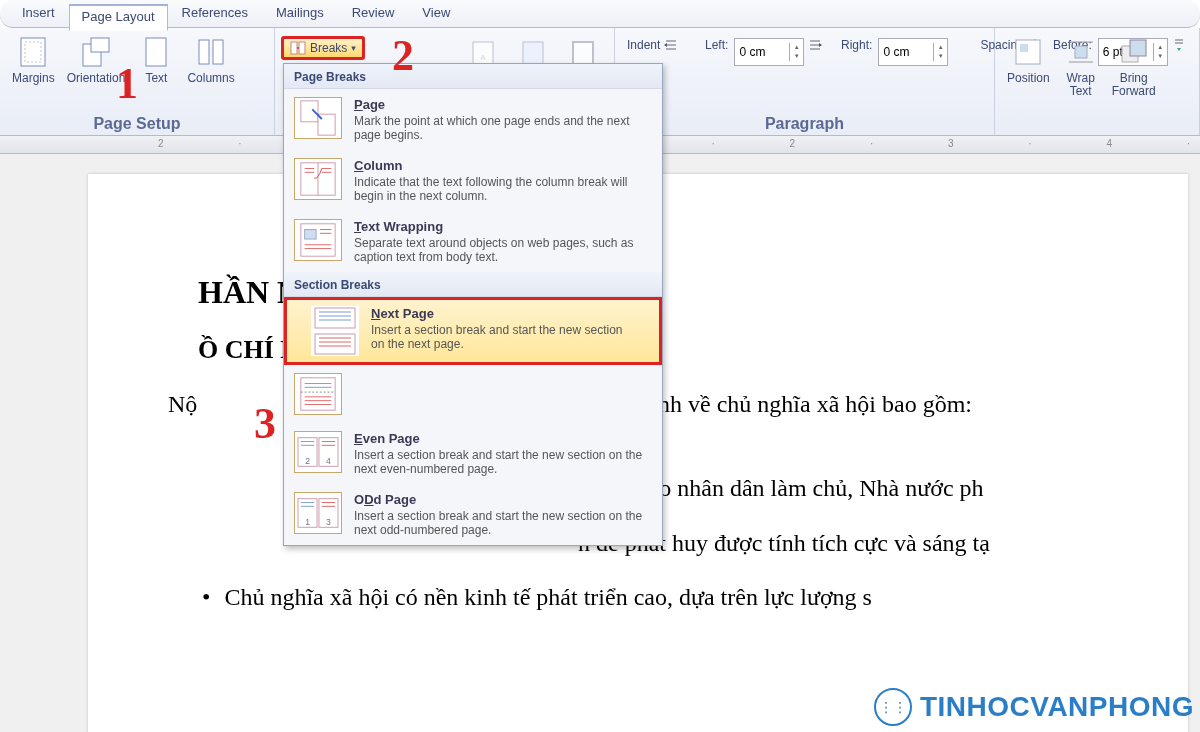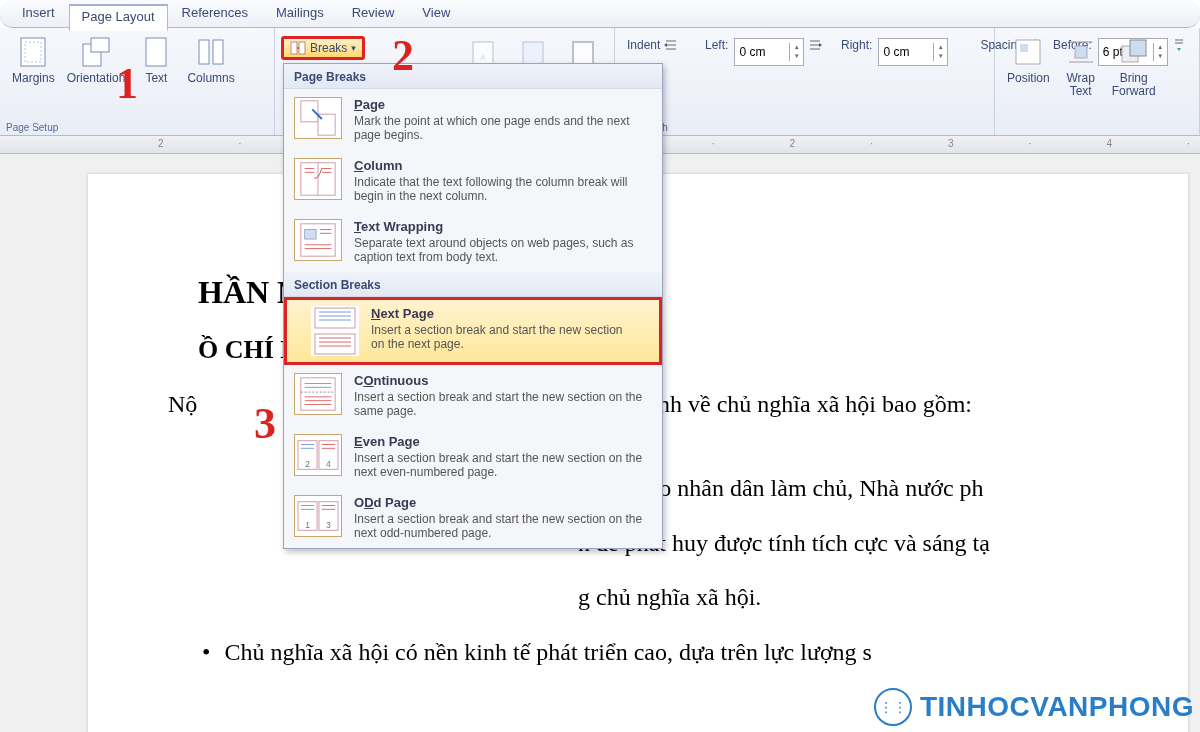--- a/index.html
+++ b/index.html
@@ -5,21 +5,21 @@
 * { box-sizing: border-box; margin: 0; padding: 0; }
 body { font-family: "Segoe UI", Tahoma, sans-serif; font-size: 13px; background: #fff; overflow: hidden; width: 1200px; height: 732px; position: relative; }
 
 .ribbon-tabs { display: flex; background: linear-gradient(#fafbfd, #eef0f7); border-bottom: 1px solid #b5b9cc; height: 28px; padding-left: 8px; border-radius: 13px; }
 .ribbon-tab { padding: 5px 14px 4px; color: #3b4a75; cursor: pointer; font-size: 13px; }
 .ribbon-tab.active { background: #fff; border: 1px solid #b5b9cc; border-bottom: 1px solid #fff; border-top: 2px solid #a6b0d8; position: relative; top: 4px; }
 
 .ribbon-body { display: flex; background: linear-gradient(#f6f8fc, #e9edf6); height: 108px; border-bottom: 1px solid #b5b9cc; }
 .ribbon-group { border-right: 1px solid #ccd1e1; display: flex; flex-direction: column; padding: 4px 6px 2px; }
 .group-content { display: flex; flex: 1; align-items: flex-start; }
-.group-label { color: #5a6a95; font-size: 10px; padding: 2px 0 0; }
+.group-label { text-align: center; color: #5a6a95; font-size: 16px; padding: 2px 0 0; font-weight: bold; }
 .big-btn { display: flex; flex-direction: column; align-items: center; padding: 4px 6px; min-width: 50px; cursor: pointer; }
 .big-btn .icon { width: 32px; height: 32px; margin-bottom: 4px; }
 .big-btn .lbl { color: #3b4a75; font-size: 12px; line-height: 13px; text-align: center; }
 
 .indent-group, .spacing-group { display: flex; padding: 4px 6px; gap: 4px; }
 .field-row { display: flex; align-items: flex-start; gap: 6px; font-size: 12px; color: #3b4a75; }
 .field-row .flbl { width: 44px; text-align: right; }
 .field-row .spinner { display: flex; align-items: center; background: #fff; border: 1px solid #aab; height: 28px; }
 .field-row .spinner input { border: none; width: 54px; padding: 0 4px; font-size: 12px; outline: none; }
 .spin-btns { display: flex; flex-direction: column; width: 14px; }
@@ -245,21 +245,20 @@
     <div class="doc-h1">HẦN NỘI DUNG</div>
     <div class="doc-h2">Ồ CHÍ MINH VỀ CHỦ NGHĨA XÃ HỘI</div>
     <div class="doc-p" style="margin-left:-30px">
       <span>Nộ</span>
       <span style="display:inline-block;width:380px"></span>
       <span>Chí Minh về chủ nghĩa xã hội bao gồm:</span>
     </div>
     <div style="height:30px"></div>
     <div class="doc-p" style="padding-left:380px">chế độ do nhân dân làm chủ, Nhà nước ph</div>
     <div class="doc-p" style="padding-left:380px">n để phát huy được tính tích cực và sáng tạ</div>
-    <div class="doc-p" style="padding-left:380px">g chủ nghĩa xã hội.</div>
     <div class="doc-p bullet">
         <span>Chủ nghĩa xã hội có nền kinh tế phát triển cao, dựa trên lực lượng s</span>
       </div>
   </div>
 </div>
 
 <div class="dropdown">
   <div class="dd-header">Page Breaks</div>
   <div class="dd-item">
     <div class="dd-icon"><svg viewBox="0 0 48 42">
@@ -308,24 +307,20 @@
         <div class="dd-desc">Insert a section break and start the new section on the next page.</div>
       </div>
   </div>
   <div class="dd-item">
     <div class="dd-icon"><svg viewBox="0 0 48 42">
           <rect x="6" y="4" width="36" height="34" fill="#fff" stroke="#c9a"></rect>
           <path d="M10 10 H38 M10 14 H38" stroke="#7a9cd4"></path>
           <path d="M10 24 H38 M10 28 H38 M10 32 H38" stroke="#d66"></path>
           <line x1="6" y1="19" x2="42" y2="19" stroke="#888" stroke-dasharray="2"></line>
         </svg></div>
-    <div class="dd-text">
-        <div class="dd-title"><span>C</span><u>O</u><span>ntinuous</span></div>
-        <div class="dd-desc">Insert a section break and start the new section on the same page.</div>
-      </div>
   </div>
   <div class="dd-item">
     <div class="dd-icon"><svg viewBox="0 0 48 42">
           <rect x="3" y="6" width="20" height="30" fill="#fff" stroke="#c9a"></rect>
           <text x="13" y="34" font-size="9" text-anchor="middle" fill="#678">2</text>
           <path d="M6 10 H20 M6 14 H20" stroke="#7a9cd4"></path>
           <rect x="25" y="6" width="20" height="30" fill="#fff" stroke="#c9a"></rect>
           <text x="35" y="34" font-size="9" text-anchor="middle" fill="#678">4</text>
           <path d="M28 10 H42 M28 14 H42" stroke="#d66"></path>
         </svg></div>

